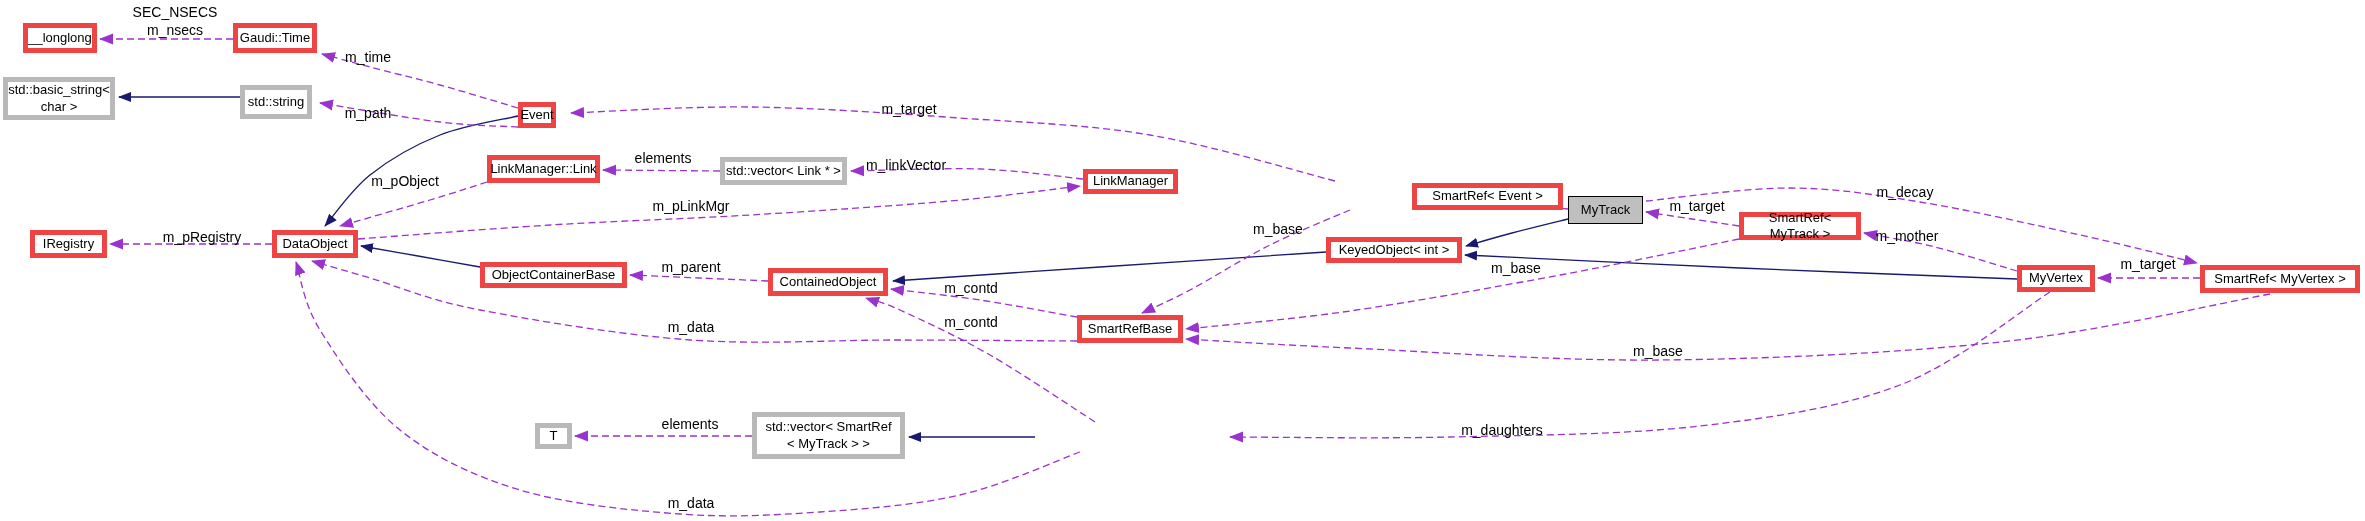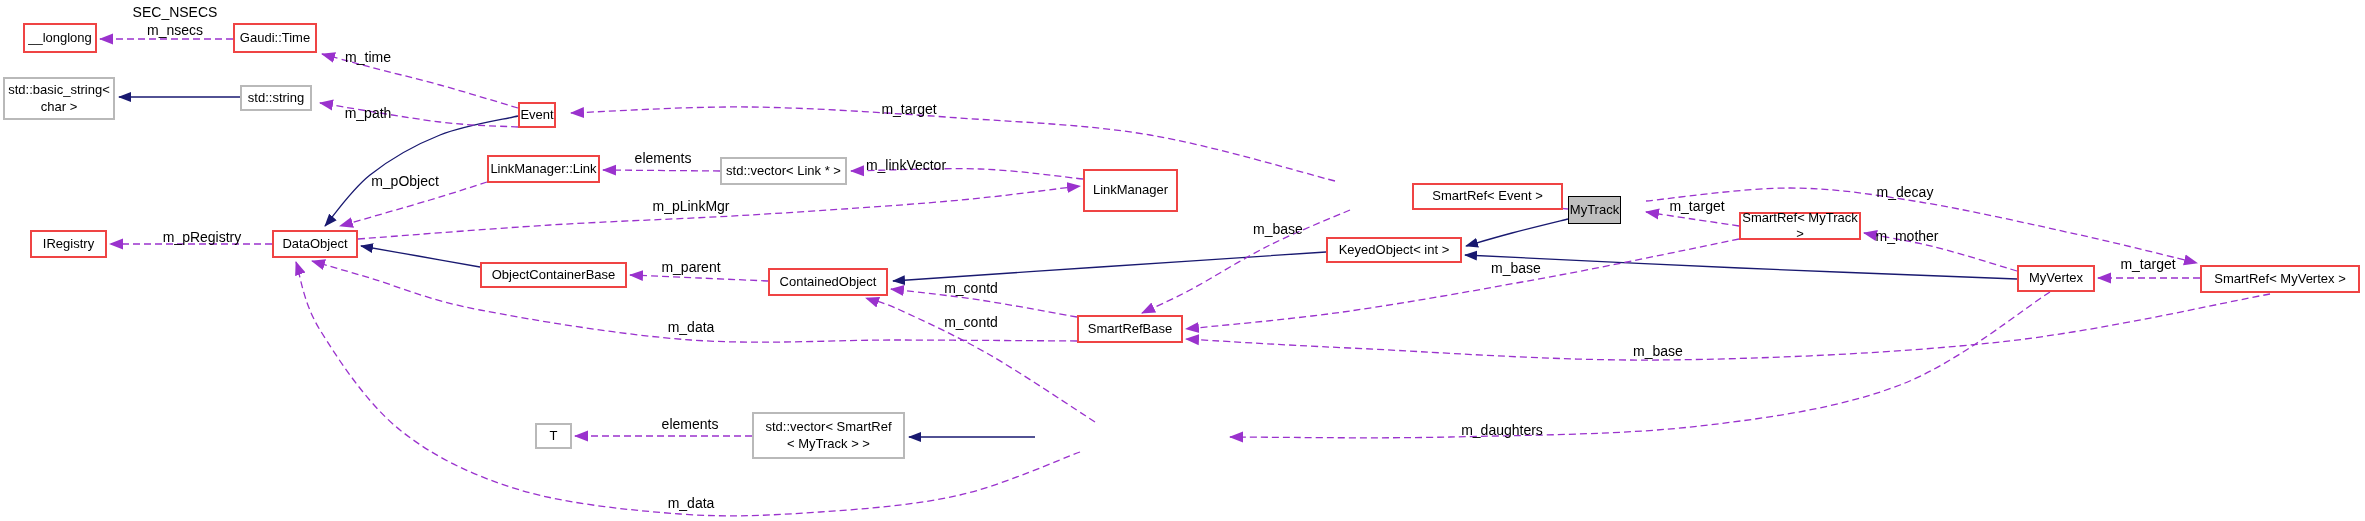--- a/index.html
+++ b/index.html
@@ -1,20 +1,20 @@
 <!DOCTYPE html>
 <html><head>
 <meta charset="utf-8">
 <style>
   html,body{margin:0;padding:0;background:#ffffff;}
   #stage{position:relative;width:2365px;height:521px;background:#ffffff;overflow:hidden;
          font-family:"Liberation Sans", sans-serif;}
   #edges{position:absolute;left:0;top:0;}
   .node{position:absolute;display:flex;align-items:center;justify-content:center;
-        background:#ffffff;border:2px solid #ef4444;box-sizing:border-box;
+        background:#ffffff;border:5px solid #ef4444;box-sizing:border-box;
         font-size:13px;color:#000;text-align:center;white-space:pre-line;line-height:1.25;}
   .node.external{border-color:#b9b9b9;}
   .node.focus{background:#bfbfbf;border:1.5px solid #000;}
   .edge-label{position:absolute;transform:translate(-50%,-50%);font-size:14px;color:#000;
               white-space:pre;text-align:center;line-height:1.3;}
 </style>
 </head>
 <body>
 
 <div id="stage">
@@ -81,29 +81,29 @@
     <div class="edge-label" style="left: 1907px; top: 236px;">m_mother</div>
     <div class="edge-label" style="left: 1905px; top: 192px;">m_decay</div>
     <div class="edge-label" style="left: 2148px; top: 264px;">m_target</div>
     <div class="edge-label" style="left: 1502px; top: 430px;">m_daughters</div>
     <div class="edge-label" style="left: 690px; top: 424px;">elements</div>
     <div class="edge-label" style="left: 691px; top: 267px;">m_parent</div>
     <div class="node" style="left: 23px; top: 23px; width: 74px; height: 30px;">__longlong</div>
     <div class="node" style="left: 233px; top: 23px; width: 84px; height: 30px;">Gaudi::Time</div>
     <div class="node external" style="left: 3px; top: 77px; width: 112px; height: 43px;">std::basic_string&lt;
 char &gt;</div>
-    <div class="node external" style="left: 240px; top: 85px; width: 72px; height: 26px;">std::string</div>
+    <div class="node external" style="left: 240px; top: 85px; width: 72px; height: 34px;">std::string</div>
     <div class="node" style="left: 518px; top: 102px; width: 38px; height: 26px;">Event</div>
     <div class="node" style="left: 487px; top: 155px; width: 113px; height: 28px;">LinkManager::Link</div>
     <div class="node external" style="left: 720px; top: 157px; width: 127px; height: 28px;">std::vector&lt; Link * &gt;</div>
-    <div class="node" style="left: 1083px; top: 169px; width: 95px; height: 43px;">LinkManager</div>
+    <div class="node" style="left: 1083px; top: 169px; width: 95px; height: 25px;">LinkManager</div>
     <div class="node" style="left: 30px; top: 230px; width: 77px; height: 28px;">IRegistry</div>
     <div class="node" style="left: 272px; top: 230px; width: 86px; height: 28px;">DataObject</div>
     <div class="node" style="left: 1397px; top: 183px; width: 151px; height: 27px; margin-left: 15px;">SmartRef&lt; Event &gt;</div>
-    <div class="node focus" style="left: 1568px; top: 196px; width: 53px; height: 28px;">MyTrack</div>
+    <div class="node focus" style="left: 1568px; top: 196px; width: 75px; height: 28px;">MyTrack</div>
     <div class="node" style="left: 1739px; top: 212px; width: 122px; height: 28px;">SmartRef&lt; MyTrack &gt;</div>
     <div class="node" style="left: 1326px; top: 237px; width: 136px; height: 26px;">KeyedObject&lt; int &gt;</div>
     <div class="node" style="left: 2017px; top: 265px; width: 78px; height: 27px;">MyVertex</div>
     <div class="node" style="left: 2200px; top: 265px; width: 160px; height: 28px;">SmartRef&lt; MyVertex &gt;</div>
     <div class="node" style="left: 480px; top: 262px; width: 147px; height: 26px;">ObjectContainerBase</div>
     <div class="node" style="left: 768px; top: 268px; width: 120px; height: 28px;">ContainedObject</div>
     <div class="node" style="left: 1077px; top: 315px; width: 106px; height: 28px;">SmartRefBase</div>
     <div class="node external" style="left: 535px; top: 423px; width: 37px; height: 26px;">T</div>
     <div class="node external" style="left: 752px; top: 412px; width: 153px; height: 47px;">std::vector&lt; SmartRef
 &lt; MyTrack &gt; &gt;</div>

